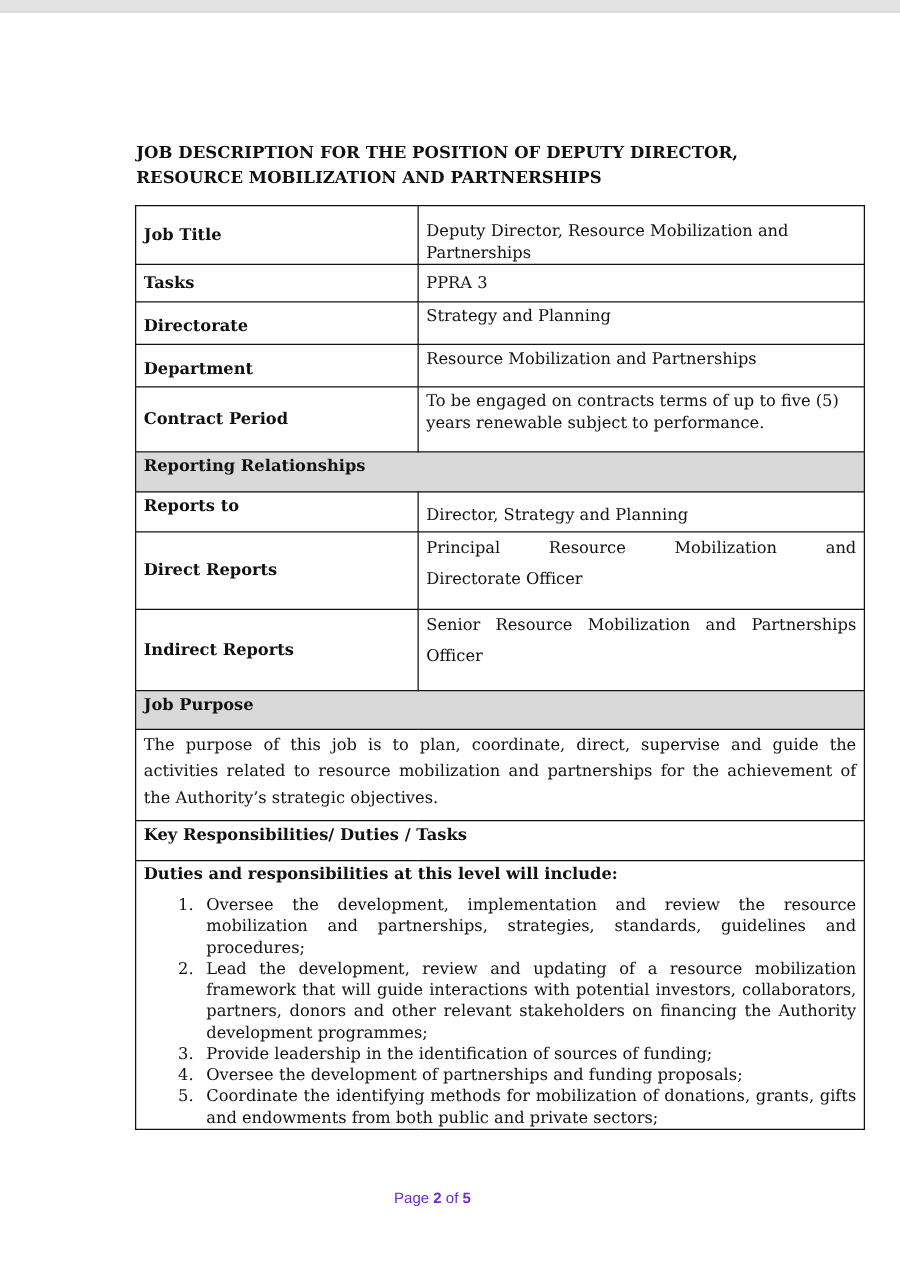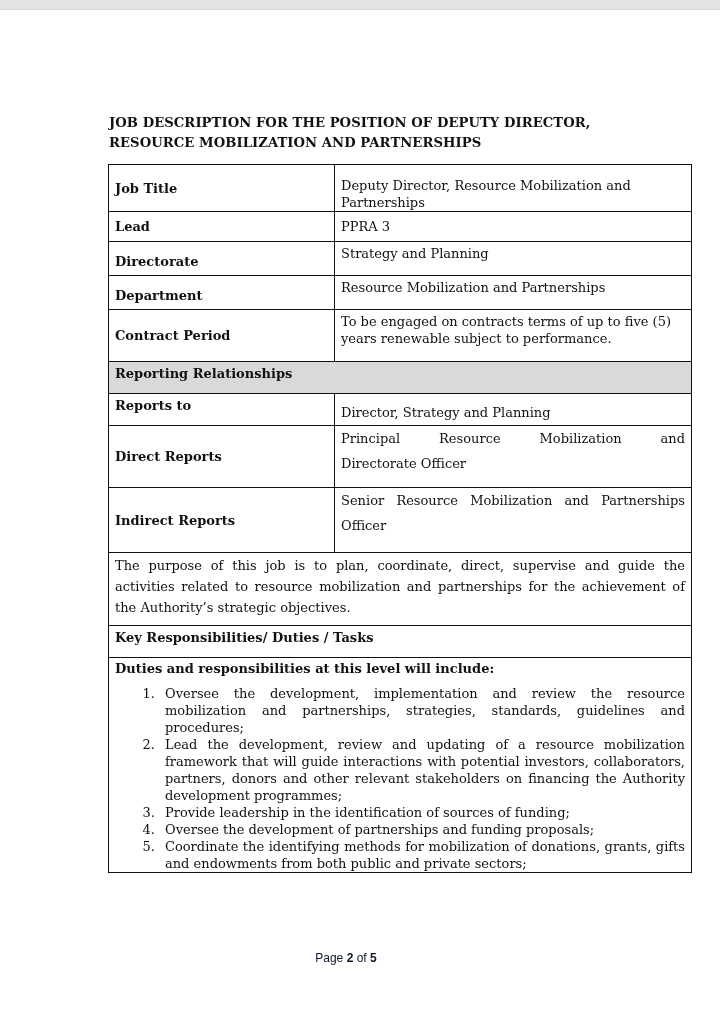--- a/index.html
+++ b/index.html
@@ -23,21 +23,21 @@
   .section { background: #d9d9d9; font-weight: bold; vertical-align: top !important; padding-top: 3px !important; }
   .plain-head { font-weight: bold; vertical-align: top !important; padding-top: 3px !important; }
   .justify { text-align: justify; text-align-last: justify; }
   .loose { line-height: 25px !important; }
   .para { text-align: justify; line-height: 21px !important; padding-top: 2px !important; vertical-align: top !important; border-radius: 26px; }
   .roman { display: inline-block; width: 26px; }
   ol.duties { margin: 8px 0 0 0; padding: 0 0 0 44px; }
   ol.duties li { text-align: justify; line-height: 17px; padding-left: 6px; }
   .footer {
     position: absolute; left: 0; width: 692px; top: 951px; text-align: center;
-    font-family: "Liberation Sans", "DejaVu Sans", sans-serif; font-size: 12px; color: #0f172a;
+    font-family: "Liberation Sans", "DejaVu Sans", sans-serif; font-size: 12px; color: #6d28d9;
   }
   .footer b { font-weight: bold; }
 </style>
 </head>
 <body>
 
 <div class="topbar"></div>
 
 <div class="doc-title">
   <div>JOB DESCRIPTION FOR THE POSITION OF DEPUTY DIRECTOR,</div>
@@ -49,21 +49,21 @@
       <col style="width:226px">
       <col>
     </colgroup>
 
   <tbody>
       <tr style="height:42px">
     <td class="lbl">Job Title</td>
     <td class="val" style="padding-top:12px">Deputy Director, Resource Mobilization and Partnerships</td>
   </tr>
   <tr style="height:30px">
-    <td class="lbl">Lead</td>
+    <td class="lbl">Tasks</td>
     <td class="val" style="vertical-align:middle;padding-top:0">PPRA 3</td>
   </tr>
   <tr style="height:34px">
     <td class="lbl" style="padding-top:6px">Directorate</td>
     <td class="val">Strategy and Planning</td>
   </tr>
   <tr style="height:34px">
     <td class="lbl" style="padding-top:6px">Department</td>
     <td class="val">Resource Mobilization and Partnerships</td>
   </tr>
@@ -87,20 +87,23 @@
     </td>
   </tr>
   <tr style="height:65px">
     <td class="lbl">Indirect Reports</td>
     <td class="val loose" style="padding-top:0">
       <div class="justify">Senior Resource Mobilization and Partnerships</div>
       <div>Officer</div>
     </td>
   </tr>
 
+  <tr style="height:31px">
+    <td colspan="2" class="section">Job Purpose</td>
+  </tr>
   <tr style="height:73px">
     <td colspan="2" class="para">The purpose of this job is to plan, coordinate, direct, supervise and guide the activities related to resource mobilization and partnerships for the achievement of the Authority’s strategic objectives.</td>
   </tr>
 
   <tr style="height:32px">
     <td colspan="2" class="plain-head">Key Responsibilities/ Duties / Tasks</td>
   </tr>
   <tr>
     <td colspan="2" style="vertical-align:top;padding-top:2px;padding-bottom:0">
       <div style="font-weight:bold">Duties and responsibilities at this level will include:</div>

